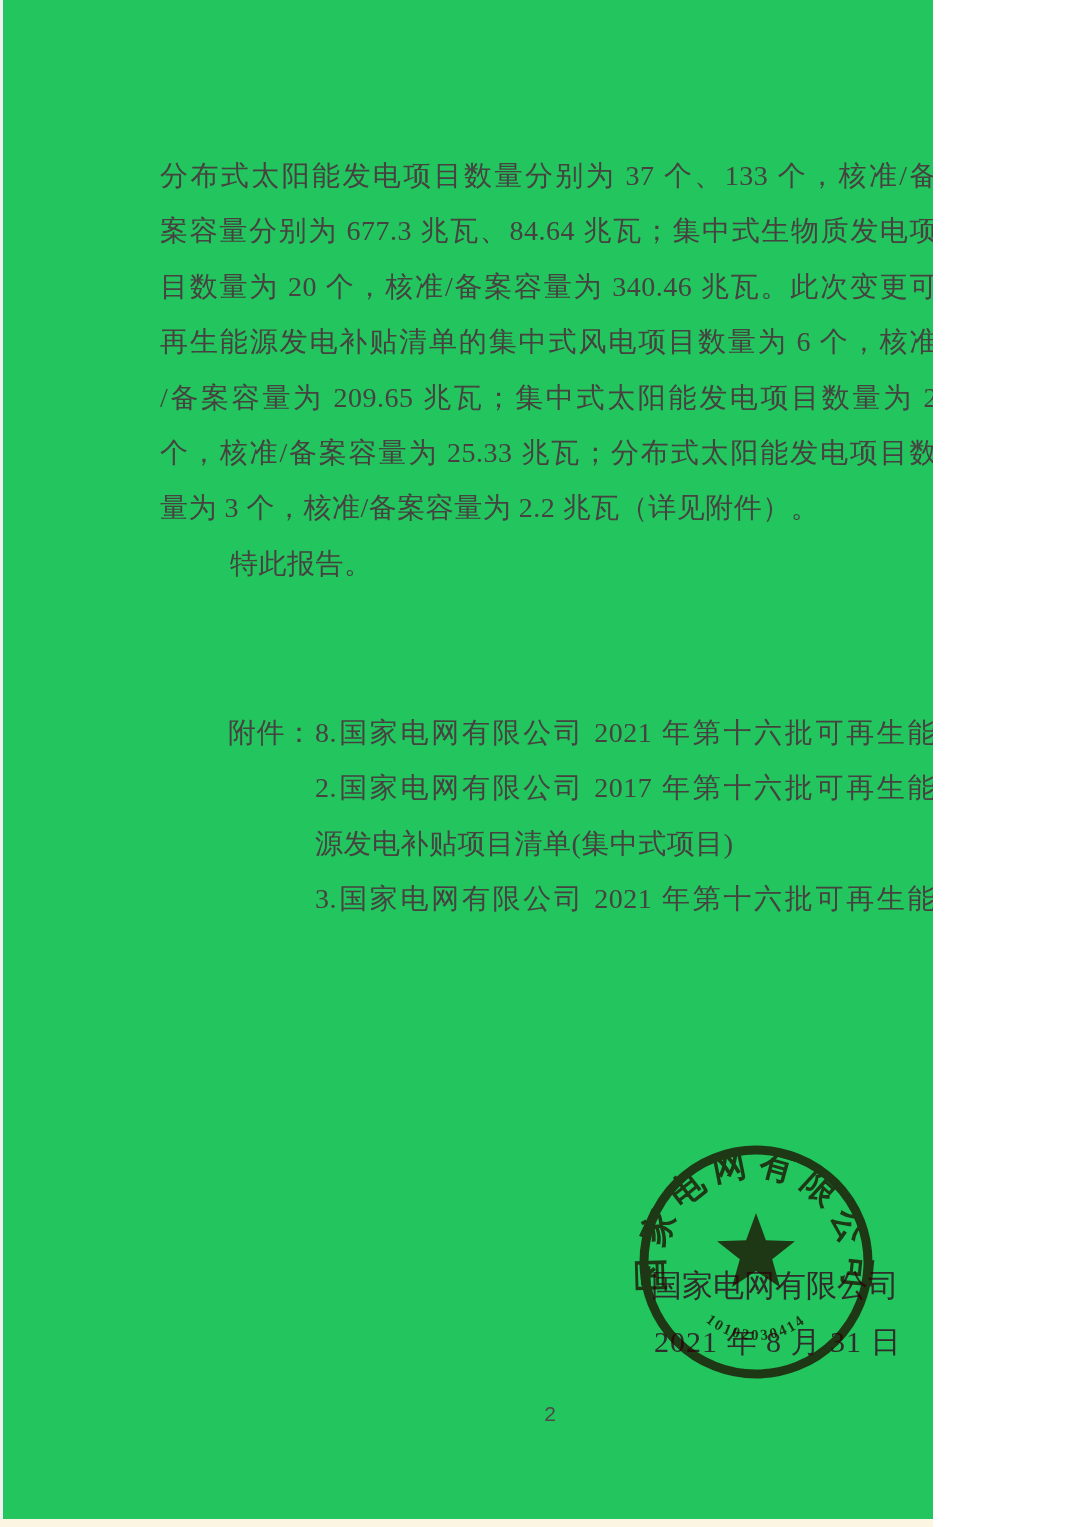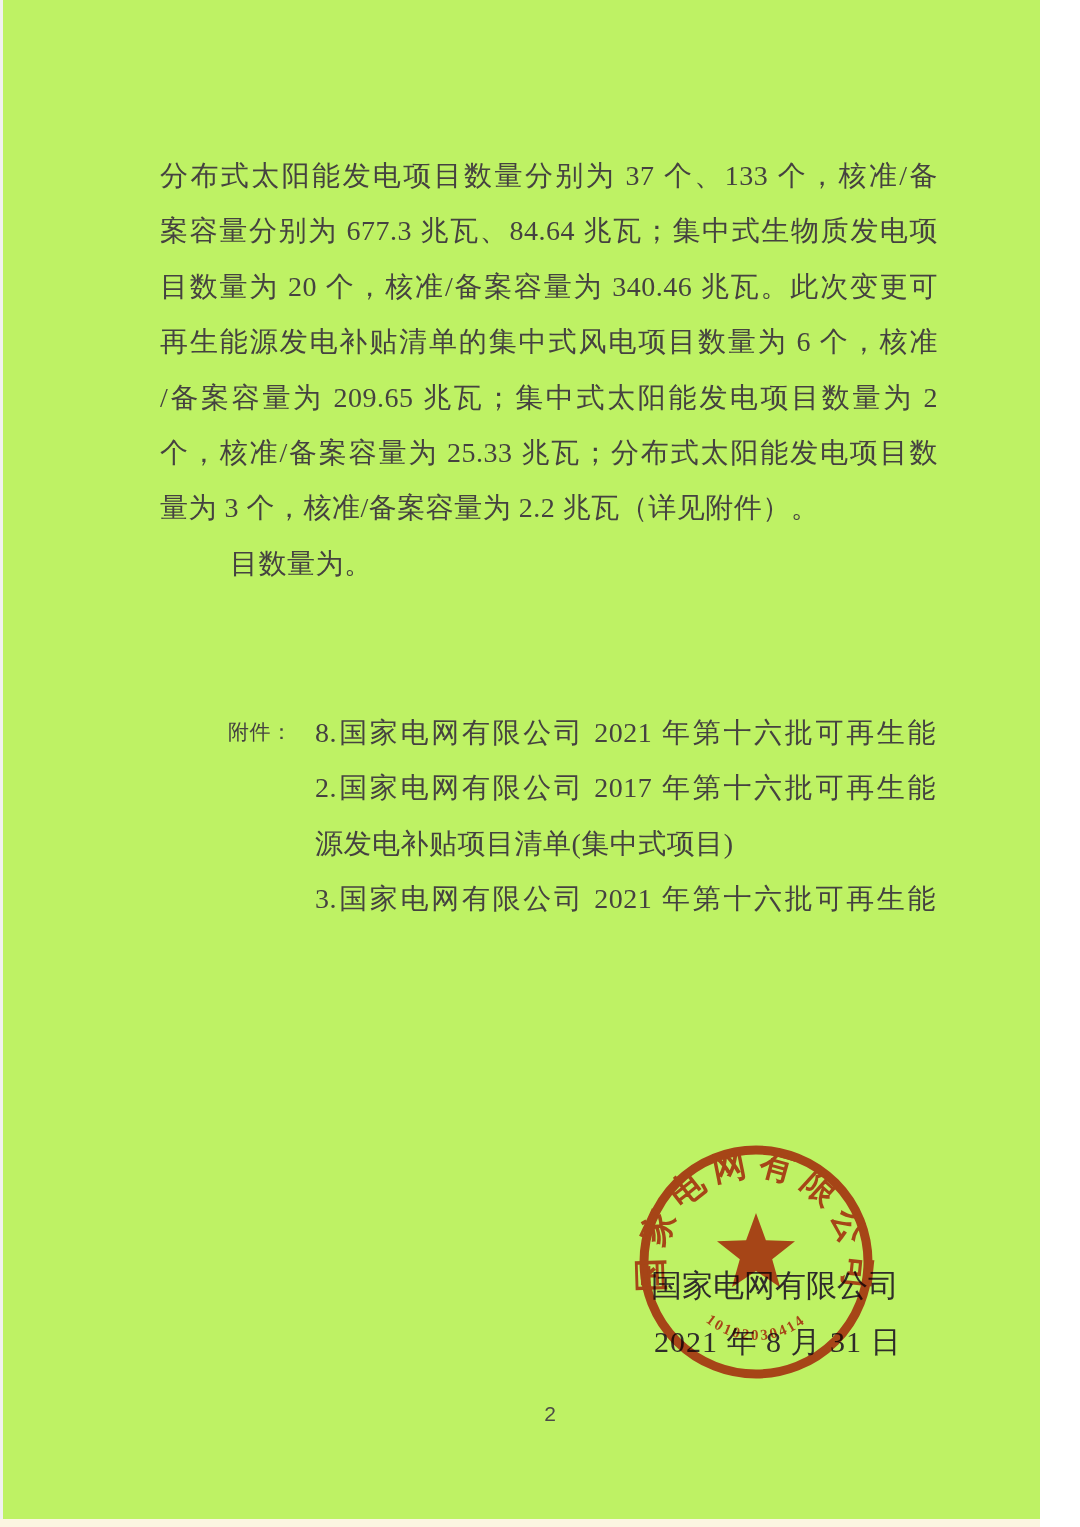--- a/index.html
+++ b/index.html
@@ -1,19 +1,19 @@
 <!DOCTYPE html>
 <html><head>
 <meta charset="utf-8">
 <style>
   html,body{margin:0;padding:0;background:#ffffff;}
   .page{
     position:relative;
-    width:1040px;height:1527px;
-    background:#bef264;
+    width:933px;height:1527px;
+    background:#22c55e;
     overflow:hidden;
     font-family:"Liberation Serif","DejaVu Serif",serif;
     color:#454240;
   }
   .scan-edge-left{
     position:absolute;left:0;top:0;width:3px;height:100%;
     background:#f1f1ef;
   }
   .scan-edge-bottom{
     position:absolute;left:0;bottom:0;width:100%;height:8px;
@@ -36,21 +36,21 @@
     text-justify:inter-character;
   }
   .closing{
     text-indent:70px;
   }
   .attachments{
     position:absolute;left:228px;top:705px;width:708px;
   }
   .att-label{
     position:absolute;left:0;top:0;
-    font-size:21px;line-height:55.4px;letter-spacing:0.5px;
+    font-size:28px;line-height:55.4px;letter-spacing:0.5px;
   }
   .att-items{margin-left:87px;}
   .sig-org{
     position:absolute;left:651px;top:1268px;
     font-size:31px;line-height:36px;color:#2f2c2a;letter-spacing:0px;
   }
   .sig-date{
     position:absolute;left:654px;top:1324px;
     font-size:30px;line-height:36px;color:#2f2c2a;letter-spacing:1px;
   }
@@ -79,21 +79,21 @@
   <div class="scan-edge-left"></div>
 
   <div class="body-text">
     <div class="line just">分布式太阳能发电项目数量分别为 37 个、133 个，核准/备</div>
     <div class="line just">案容量分别为 677.3 兆瓦、84.64 兆瓦；集中式生物质发电项</div>
     <div class="line just">目数量为 20 个，核准/备案容量为 340.46 兆瓦。此次变更可</div>
     <div class="line just">再生能源发电补贴清单的集中式风电项目数量为 6 个，核准</div>
     <div class="line just">/备案容量为 209.65 兆瓦；集中式太阳能发电项目数量为 2</div>
     <div class="line just">个，核准/备案容量为 25.33 兆瓦；分布式太阳能发电项目数</div>
     <div class="line">量为 3 个，核准/备案容量为 2.2 兆瓦（详见附件）。</div>
-    <div class="line closing">目数量为。</div>
+    <div class="line closing">特此报告。</div>
   </div>
 
   <div class="attachments">
     <span class="att-label">附件：</span>
     <div class="att-items">
       <div class="att-item">
         <div class="line just">8.国家电网有限公司 2021 年第十六批可再生能</div>
       </div>
       <div class="att-item">
         <div class="line just">2.国家电网有限公司 2017 年第十六批可再生能</div>

